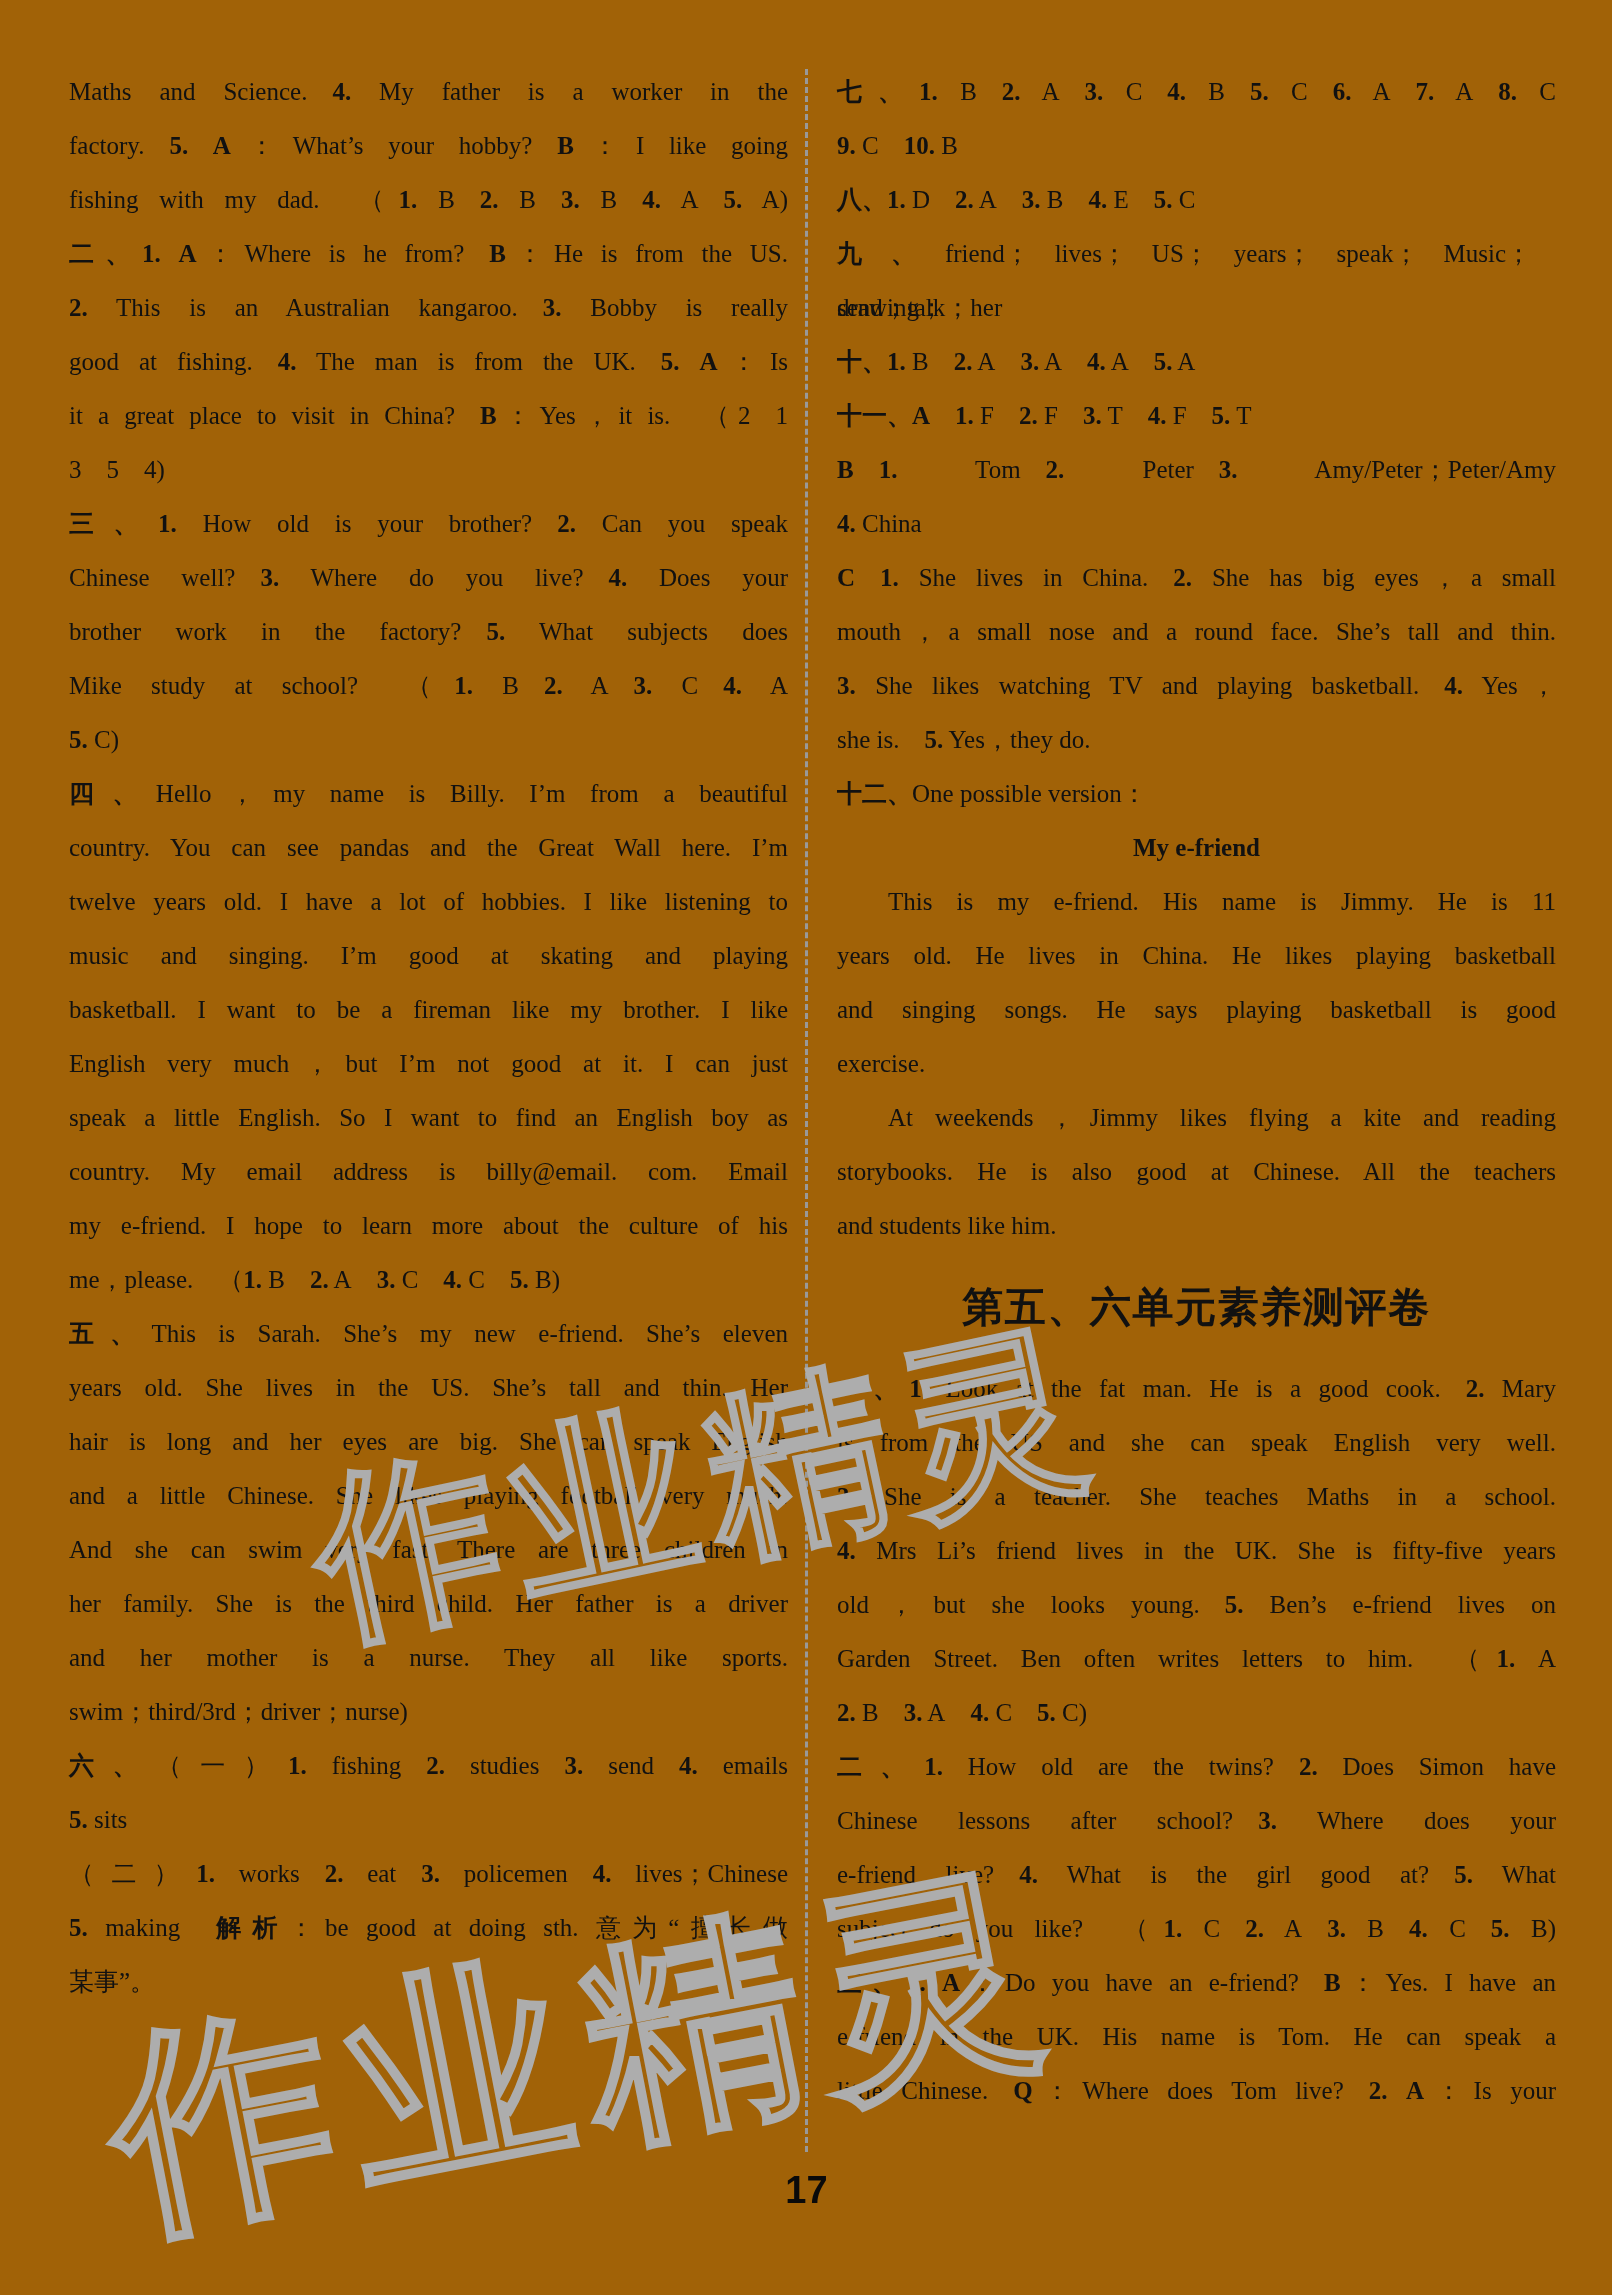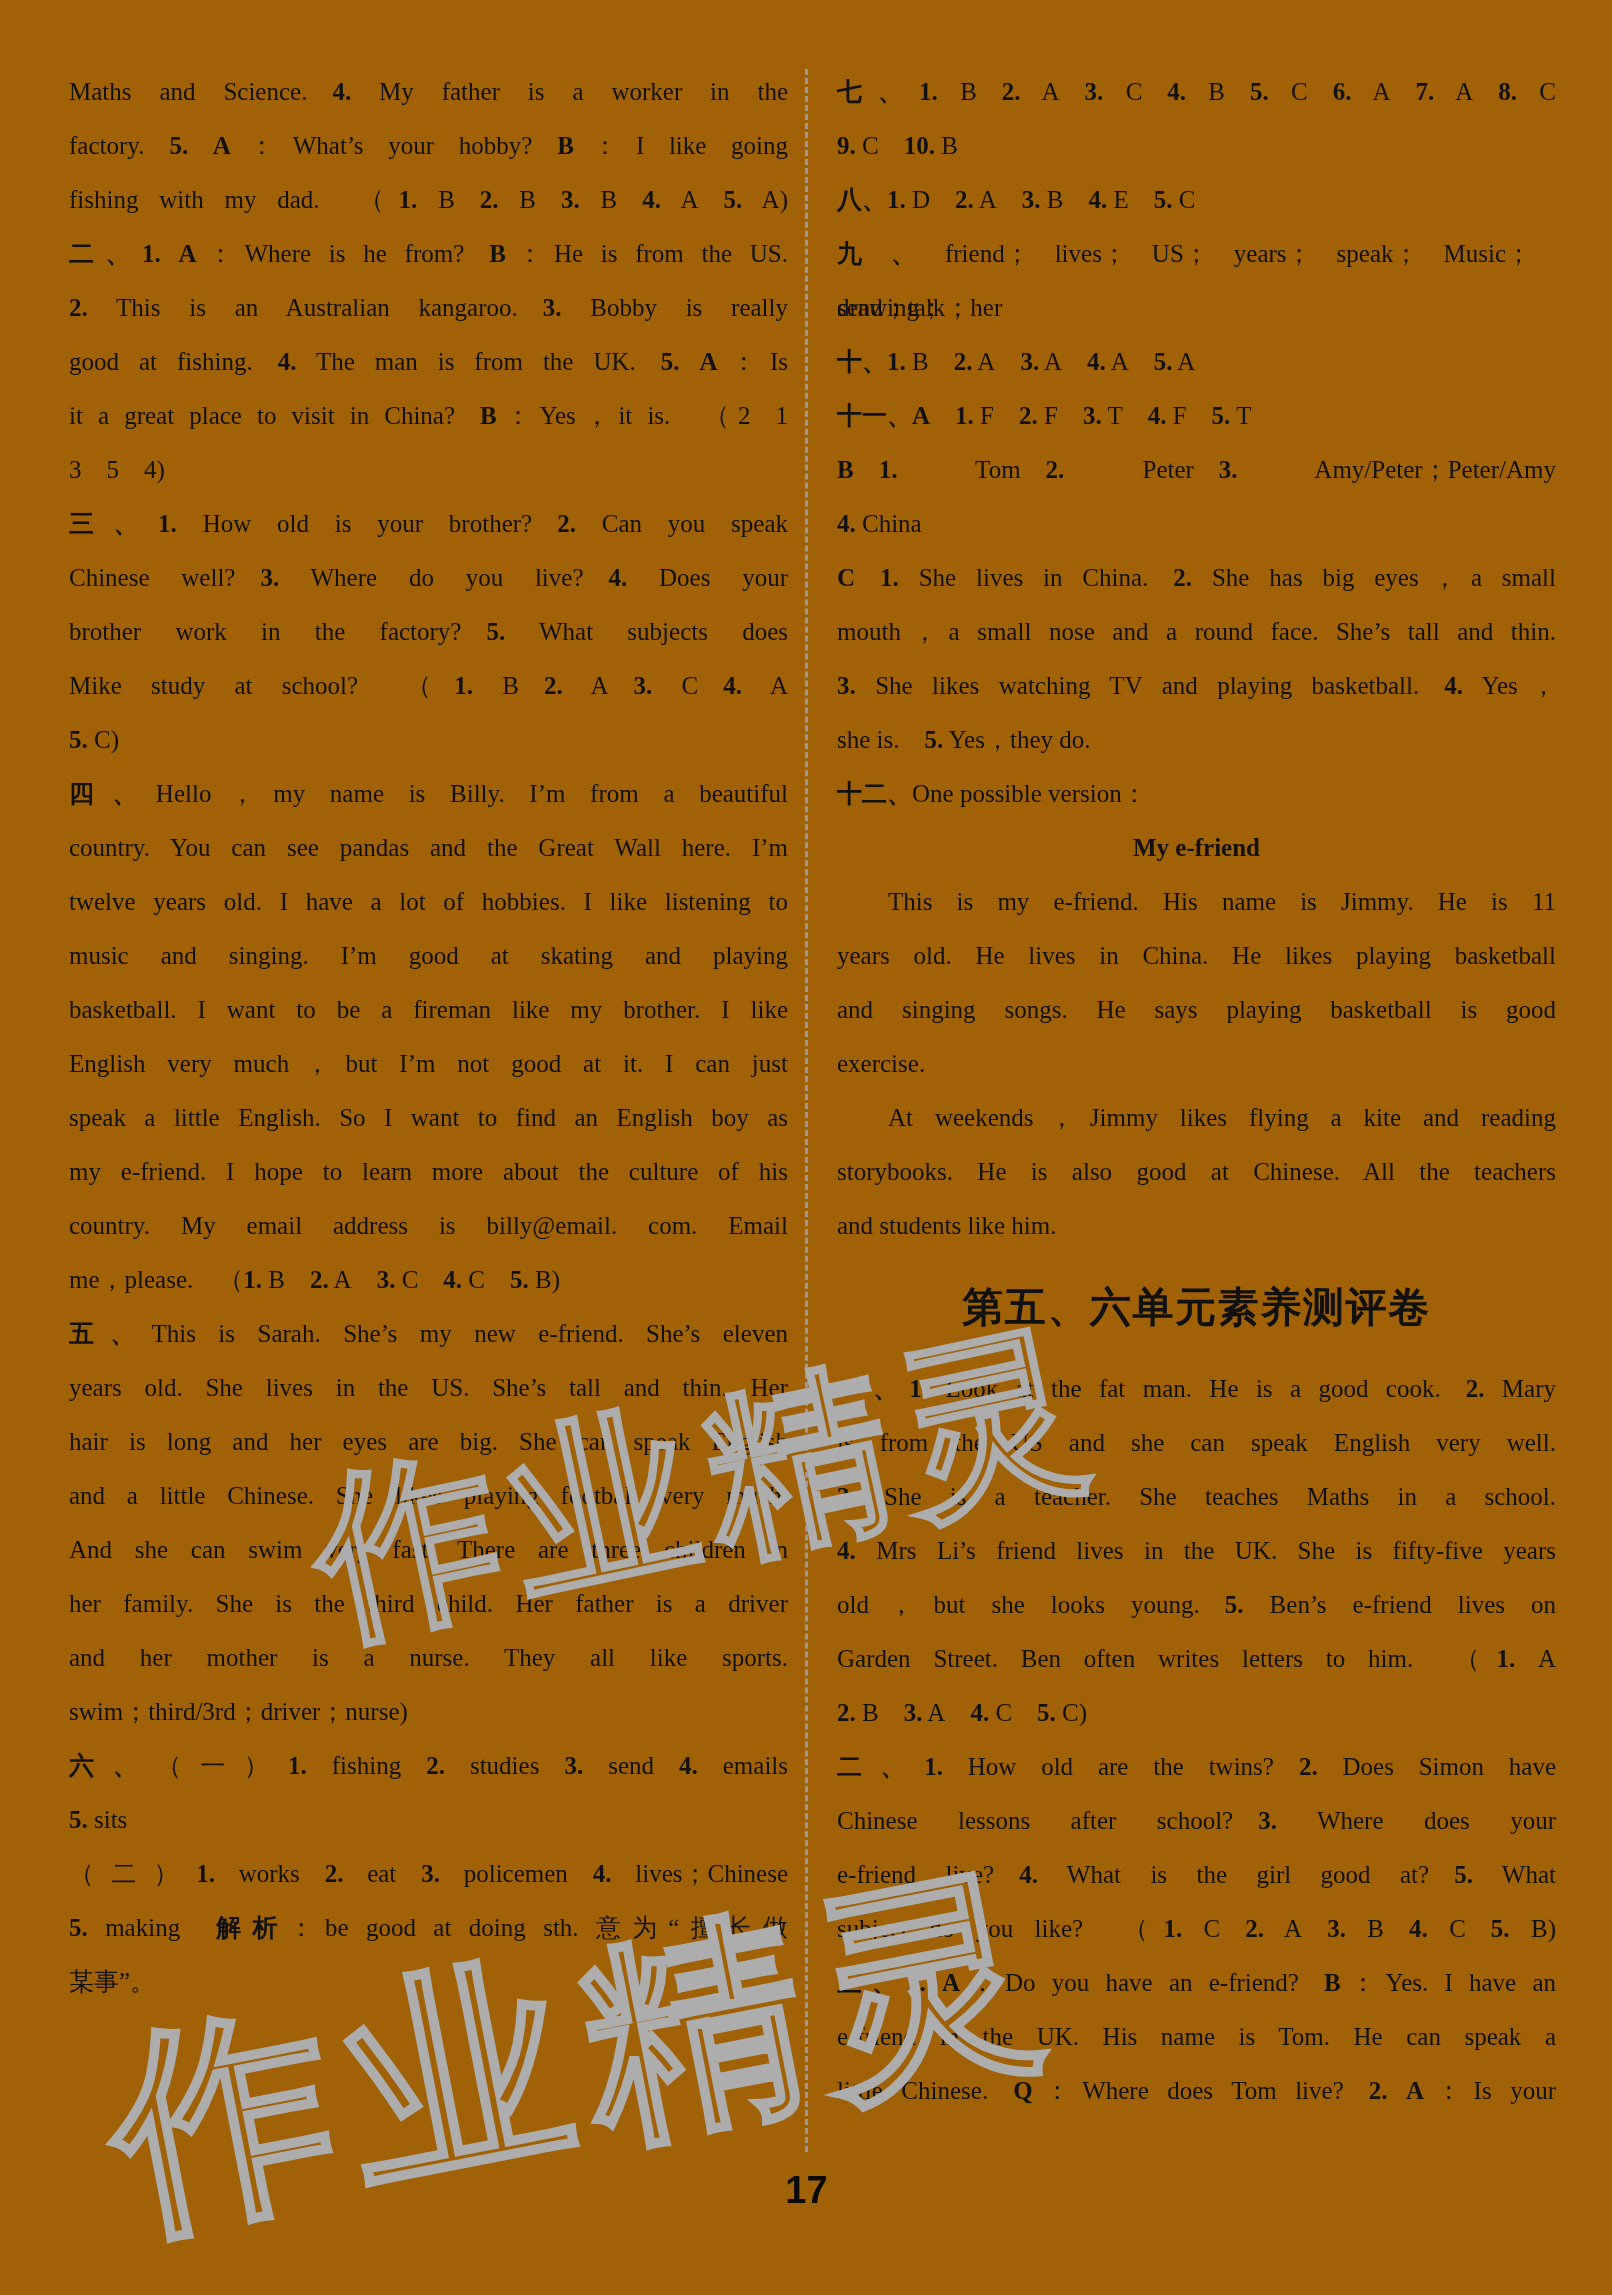--- a/index.html
+++ b/index.html
@@ -100,22 +100,22 @@
       <div class="line justify"><span>brother work in the factory? </span><span class="b">5.</span><span> What subjects does</span></div>
       <div class="line justify"><span>Mike study at school? （</span><span class="b">1.</span><span> B </span><span class="b">2.</span><span> A </span><span class="b">3.</span><span> C </span><span class="b">4.</span><span> A</span></div>
       <div class="line left"><span class="b">5.</span><span> C)</span></div>
       <div class="line justify"><span class="b">四、</span><span>Hello，my name is Billy. I’m from a beautiful</span></div>
       <div class="line justify"><span>country. You can see pandas and the Great Wall here. I’m</span></div>
       <div class="line justify"><span>twelve years old. I have a lot of hobbies. I like listening to</span></div>
       <div class="line justify"><span>music and singing. I’m good at skating and playing</span></div>
       <div class="line justify"><span>basketball. I want to be a fireman like my brother. I like</span></div>
       <div class="line justify"><span>English very much，but I’m not good at it. I can just</span></div>
       <div class="line justify"><span>speak a little English. So I want to find an English boy as</span></div>
+      <div class="line justify"><span>country. My email address is billy@email. com. Email</span></div>
       <div class="line justify"><span>my e-friend. I hope to learn more about the culture of his</span></div>
-      <div class="line justify"><span>country. My email address is billy@email. com. Email</span></div>
       <div class="line left"><span>me，please. （</span><span class="b">1.</span><span> B </span><span class="b">2.</span><span> A </span><span class="b">3.</span><span> C </span><span class="b">4.</span><span> C </span><span class="b">5.</span><span> B)</span></div>
       <div class="line justify"><span class="b">五、</span><span>This is Sarah. She’s my new e-friend. She’s eleven</span></div>
       <div class="line justify"><span>years old. She lives in the US. She’s tall and thin. Her</span></div>
       <div class="line justify"><span>hair is long and her eyes are big. She can speak English</span></div>
       <div class="line justify"><span>and a little Chinese. She likes playing football very much.</span></div>
       <div class="line justify"><span>And she can swim very fast. There are three children in</span></div>
       <div class="line justify"><span>her family. She is the third child. Her father is a driver</span></div>
       <div class="line justify"><span>and her mother is a nurse. They all like sports.</span></div>
       <div class="line left"><span>swim；third/3rd；driver；nurse)</span></div>
       <div class="line justify"><span class="b">六、</span><span>（一）</span><span class="b">1.</span><span> fishing </span><span class="b">2.</span><span> studies </span><span class="b">3.</span><span> send </span><span class="b">4.</span><span> emails</span></div>

